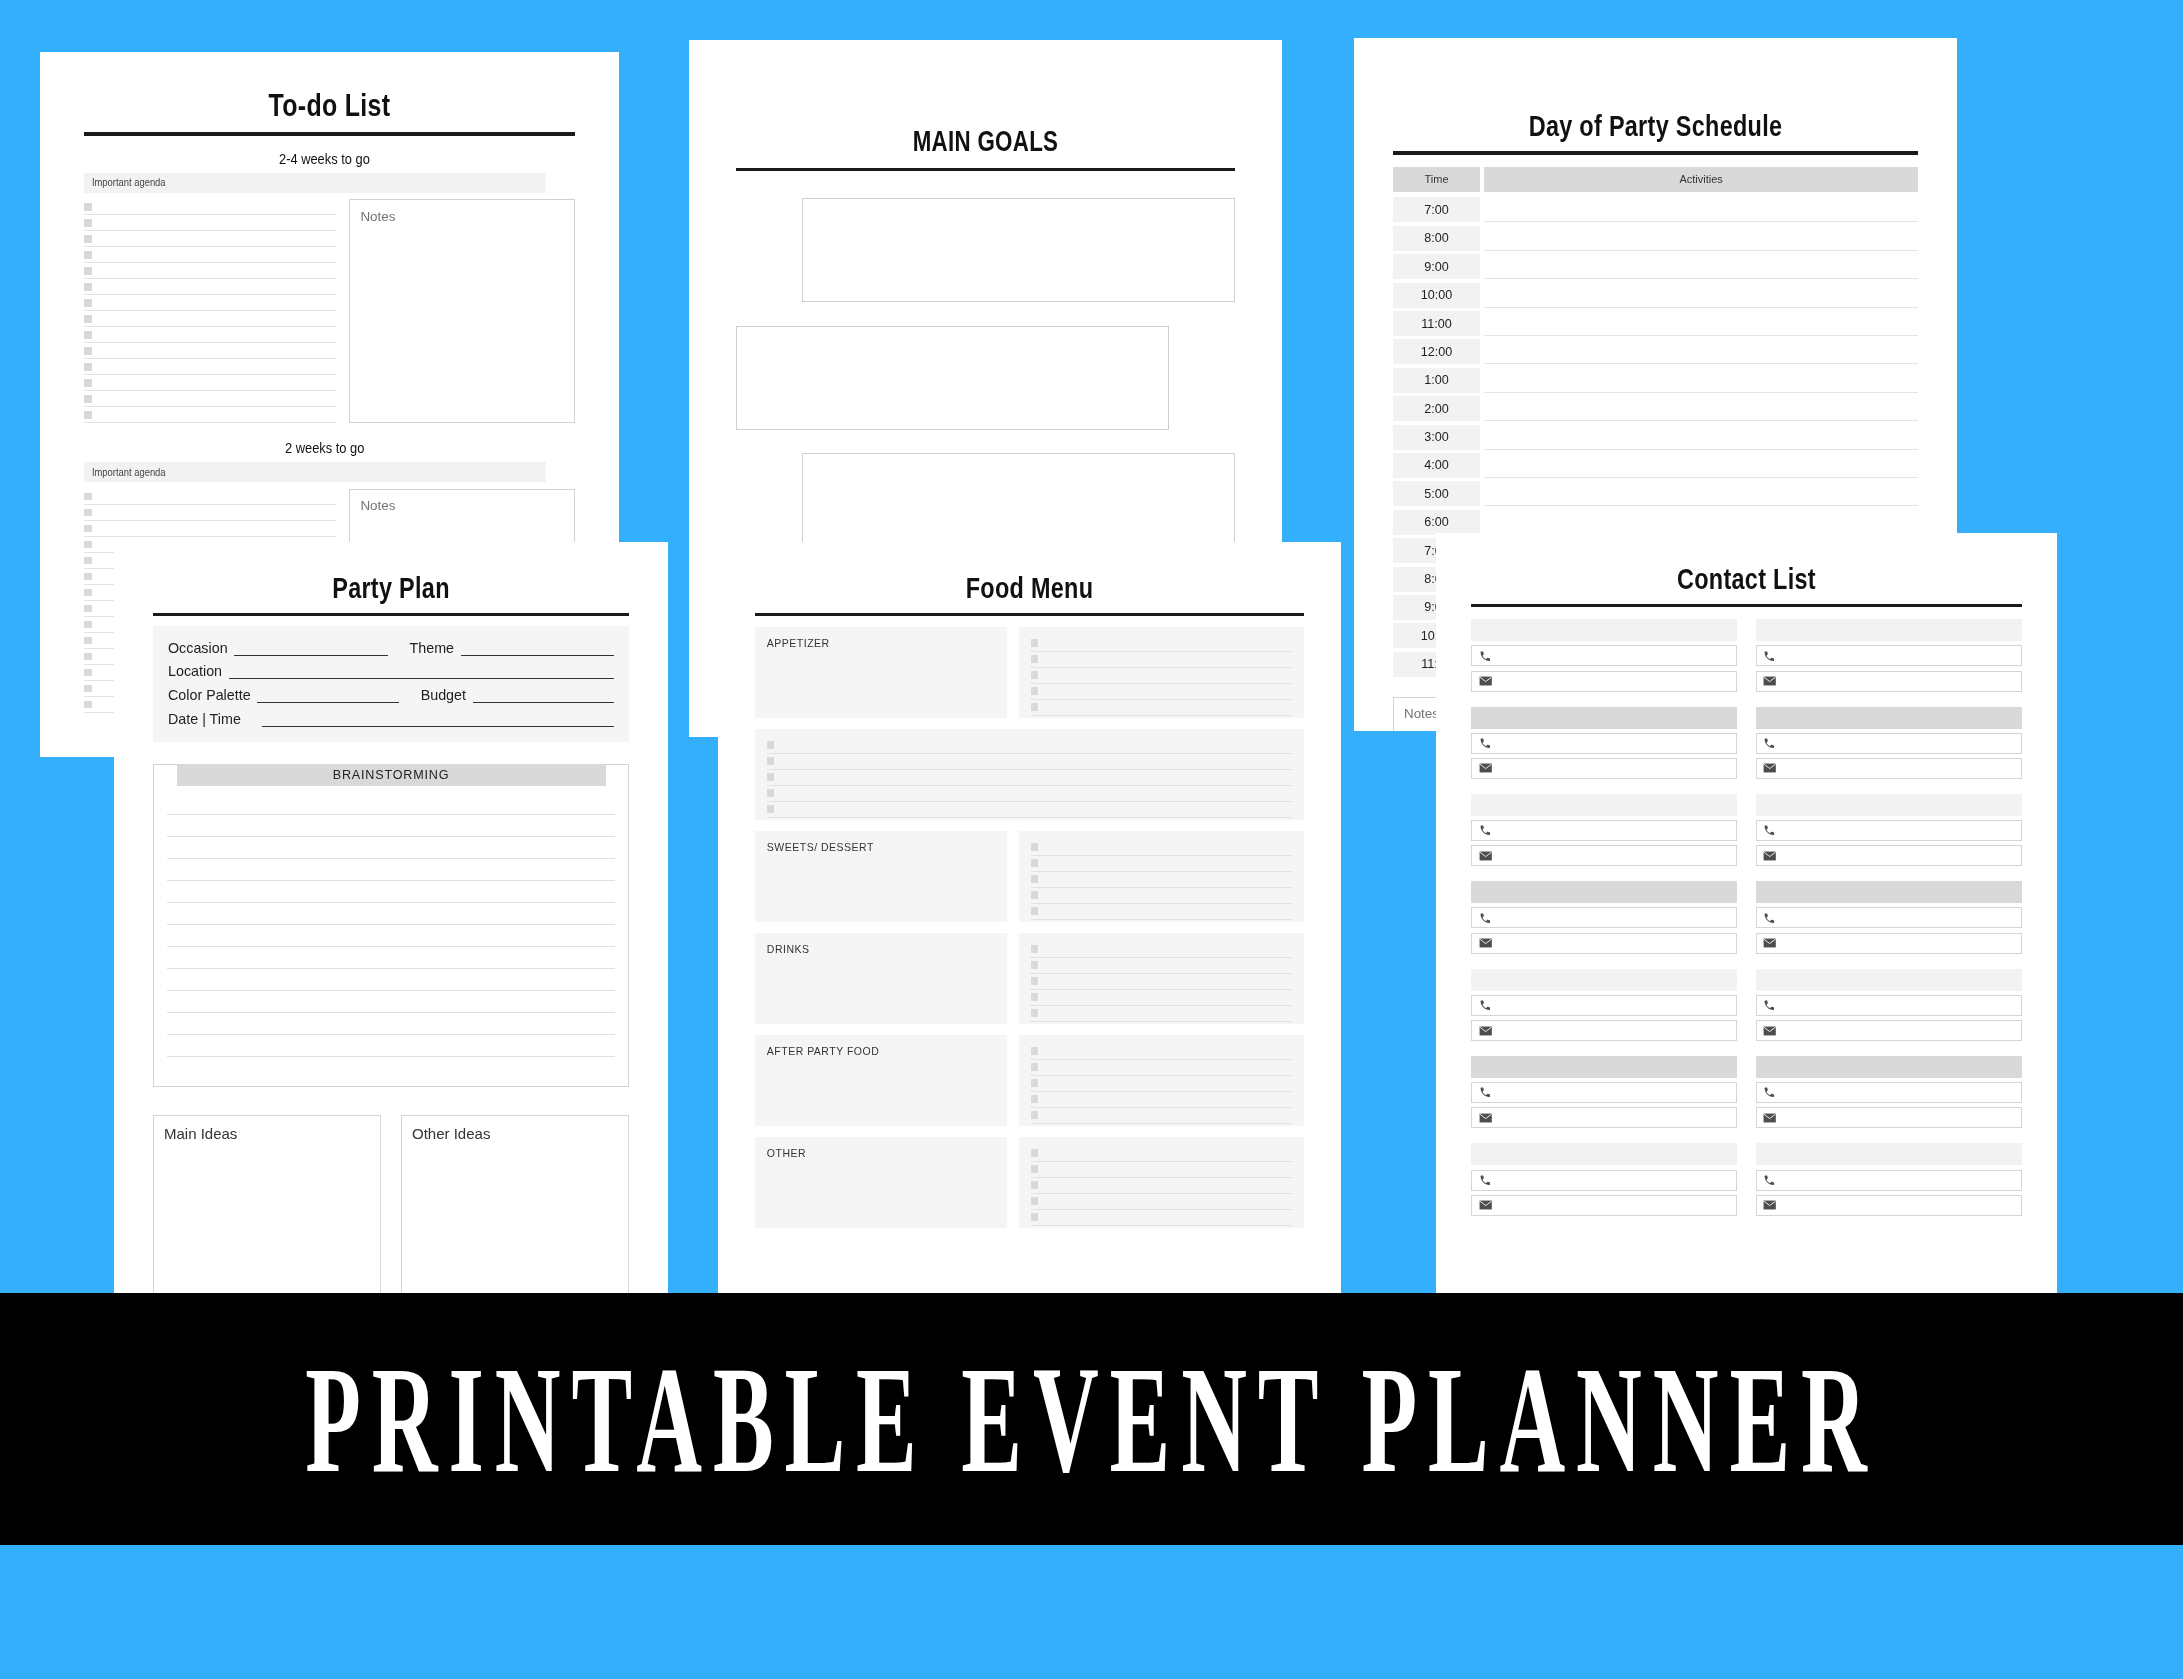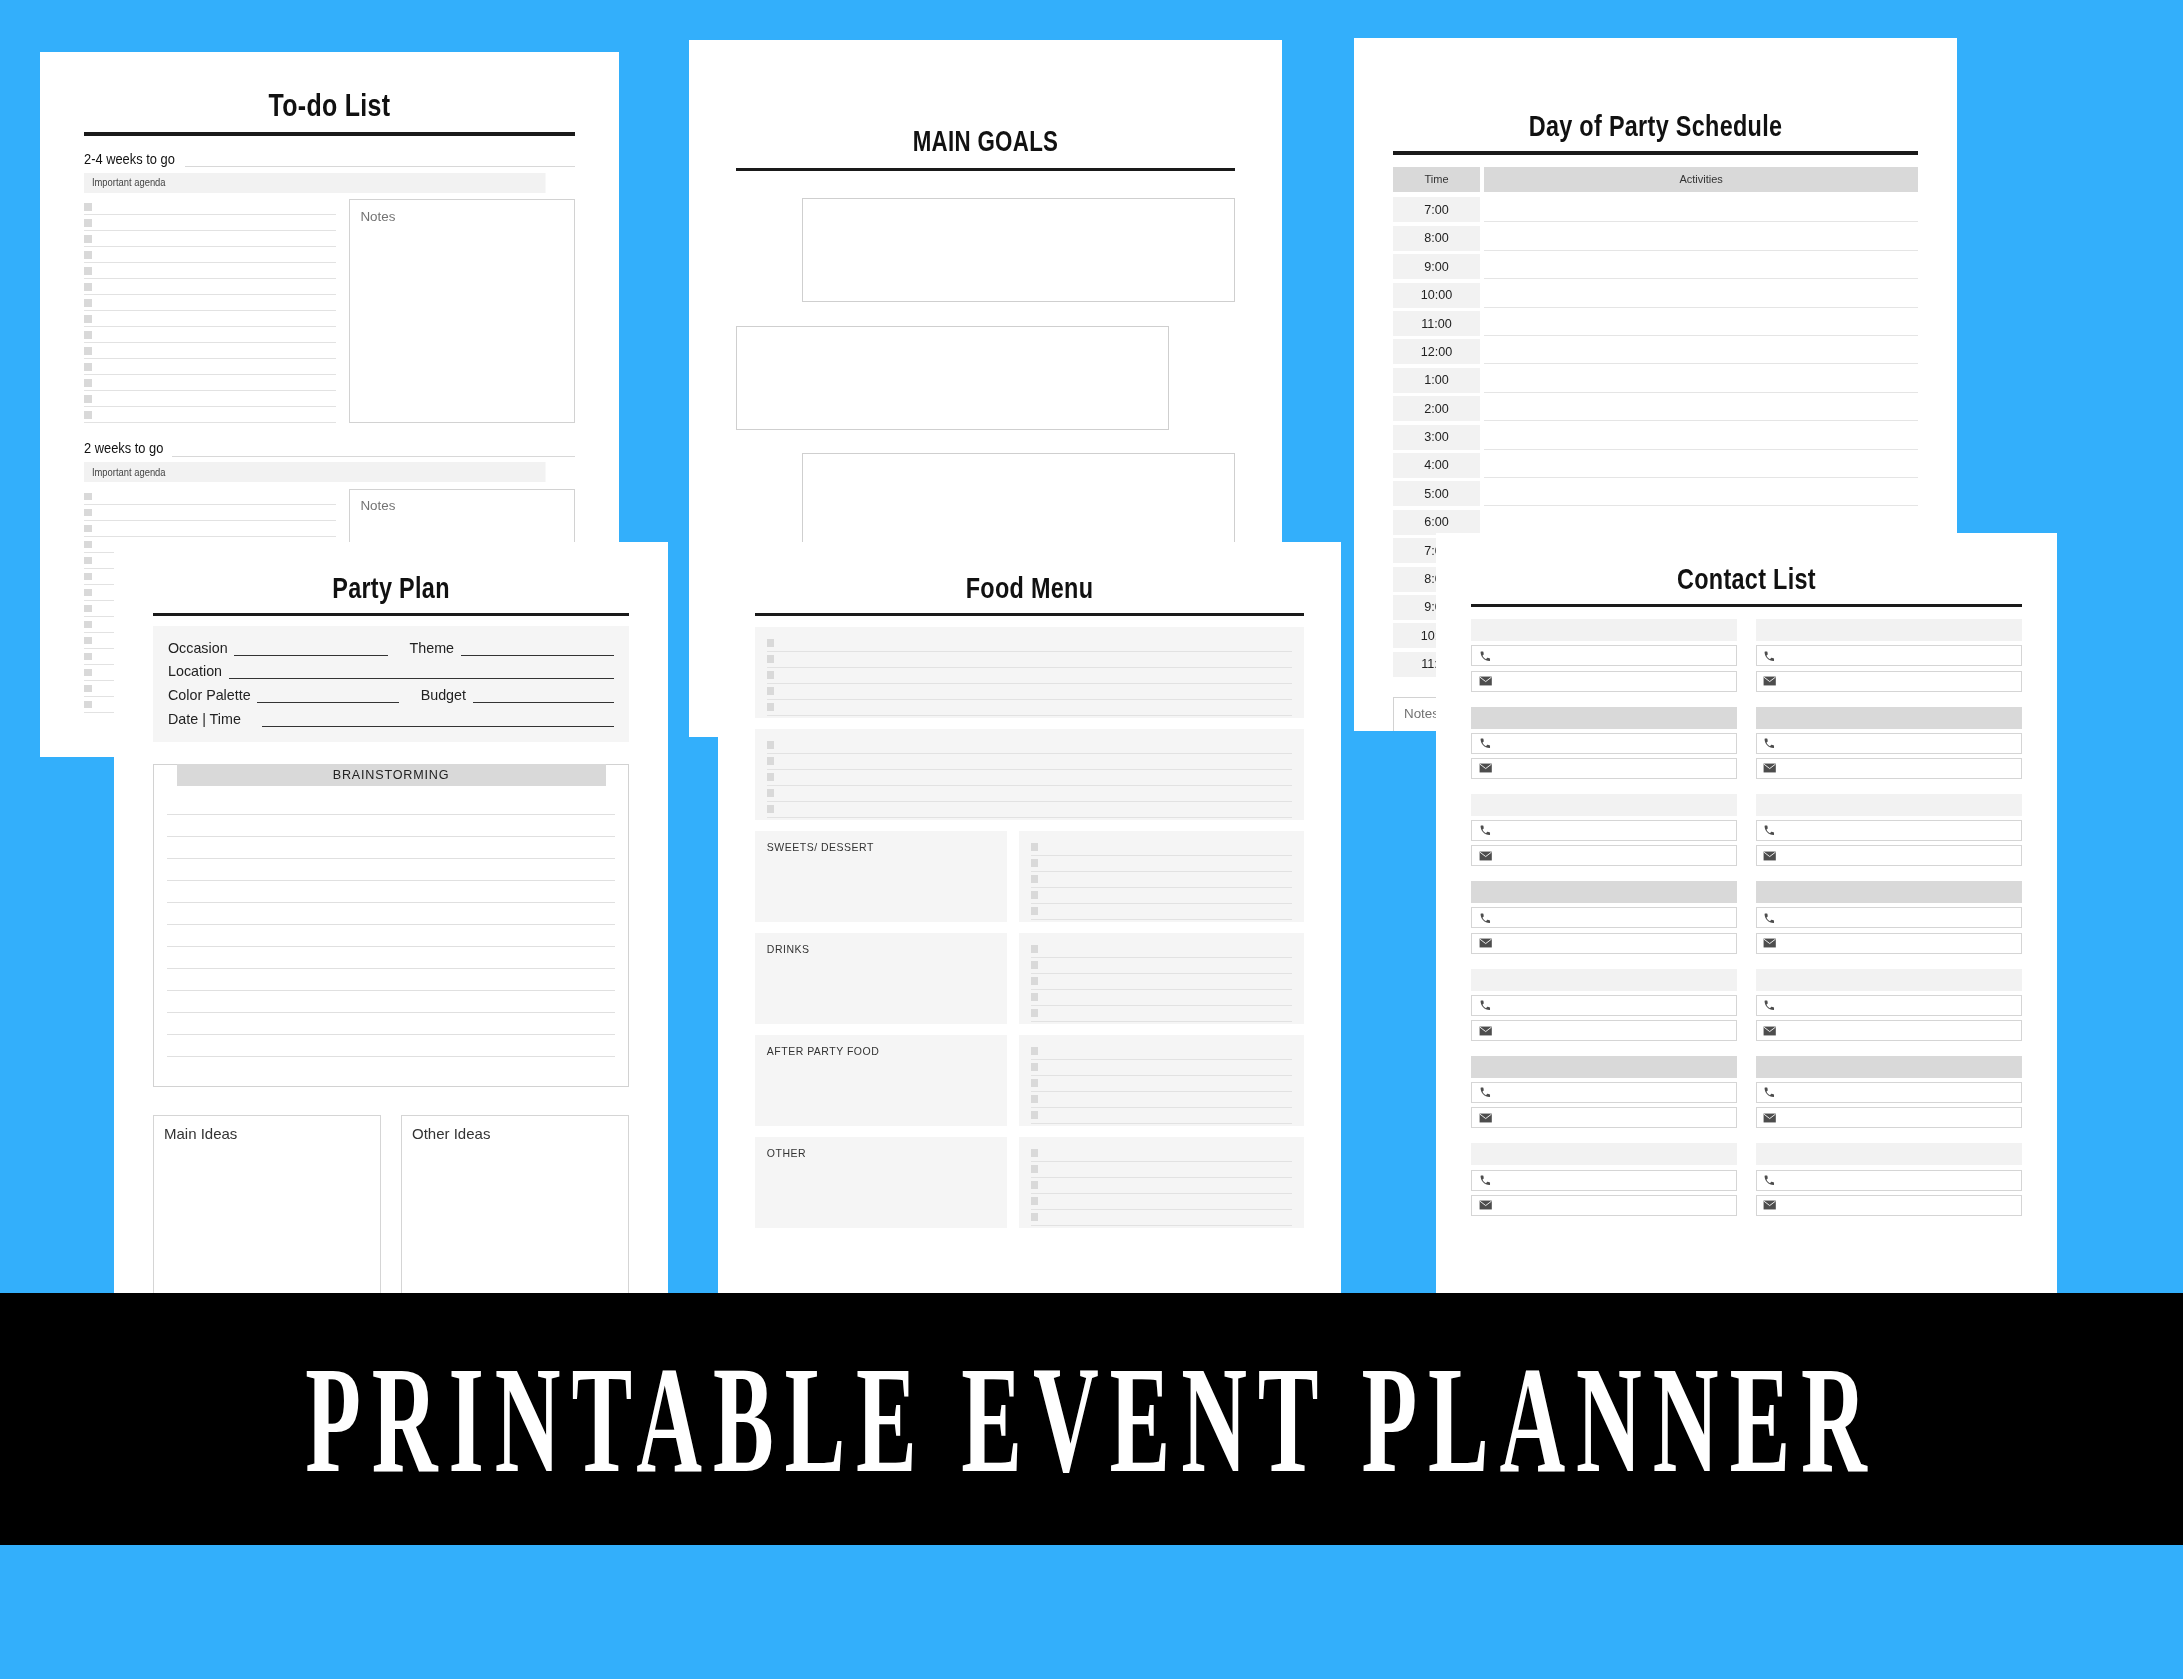--- a/index.html
+++ b/index.html
@@ -31,23 +31,24 @@
   }
   .title-rule {
     height: 3.4px;
     background: #1a1a1a;
     margin-top: 8.4px;
   }
 
   
   .todo-sec-head {
     display: flex;
-    align-items: flex-end;
+    align-items: center;
     gap: 0;
     margin-top: 11.8px;
+    flex-direction: column;
   }
   .todo-sec-head .lbl {
     font-size: 14.3px;
     color: #111;
     white-space: nowrap;
     transform: scaleX(0.9);
     transform-origin: left;
   }
   .todo-sec-head .hr { flex: 1; height: 0.8px; background: #d8d8d8; }
 
@@ -446,20 +447,23 @@
       <span>Other Ideas</span>
     </div>
   </div>
 </div>
 
 <div class="sheet" style="left:718px; top:542px; width:623px; height:752px; padding:28.6px 37px 0 37px;">
   <div class="page-title" style="font-size:30px;">Food Menu</div>
   <div class="title-rule"></div>
 
   <div class="fm-row">
+    <div class="fm-left" style="height:91px;">
+      <span>APPETIZER</span>
+    </div>
     <div class="fm-right" style="height:91px;">
       <div class="fm-item">
           <span class="cbox"></span>
         </div>
       <div class="fm-item">
           <span class="cbox"></span>
         </div>
       <div class="fm-item">
           <span class="cbox"></span>
         </div>

